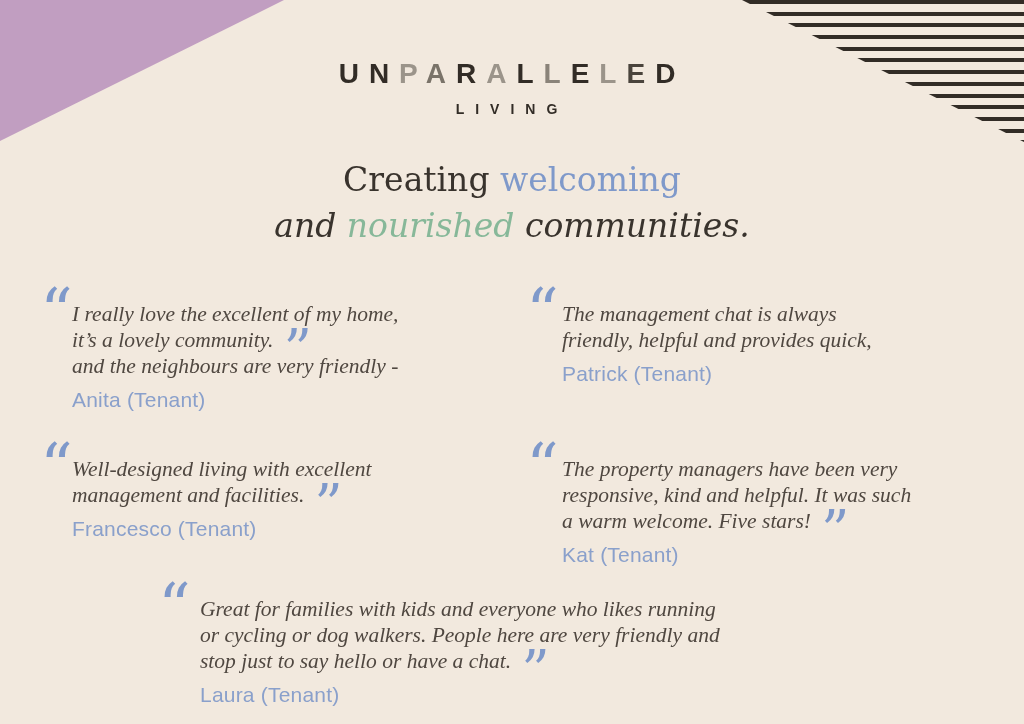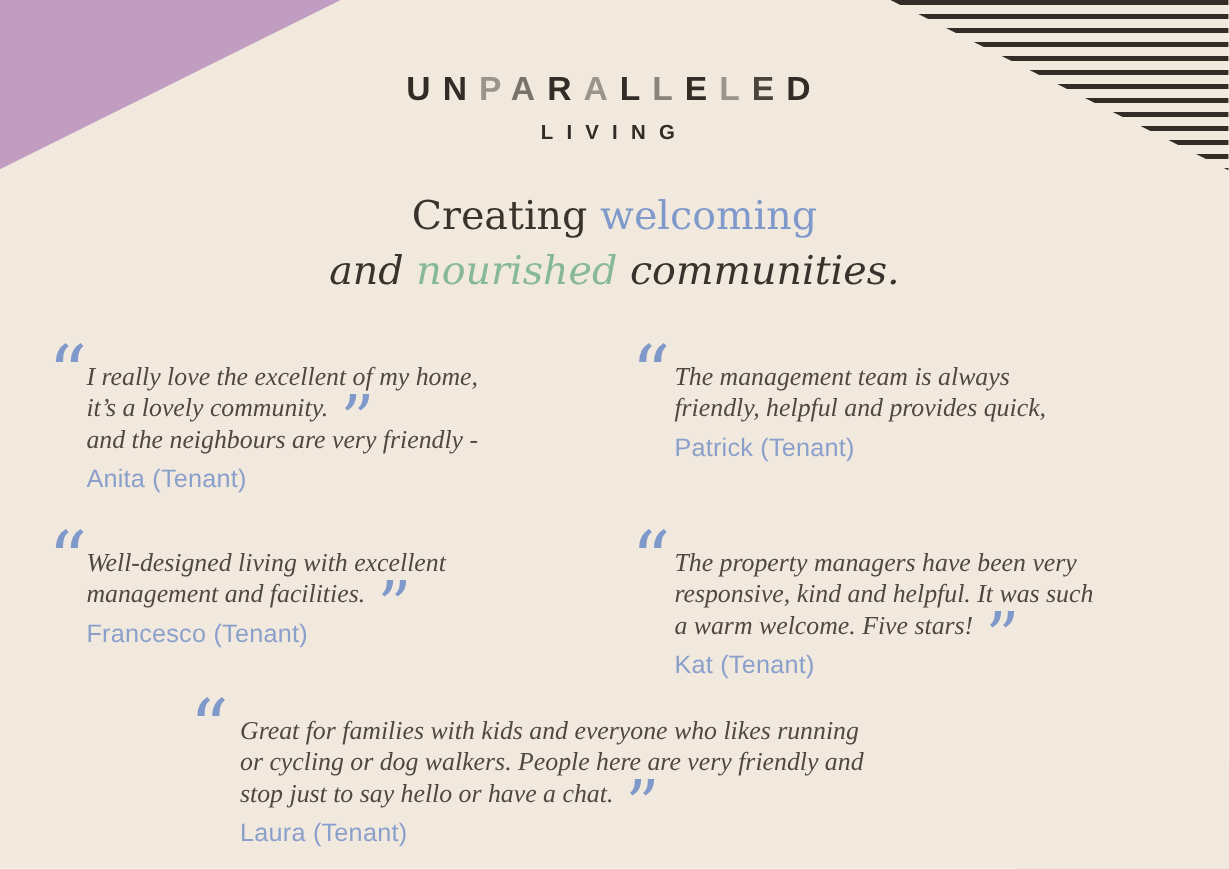--- a/index.html
+++ b/index.html
@@ -41,21 +41,21 @@
     font-family: "Liberation Sans", sans-serif;
     font-weight: bold;
     font-size: 28px;
     letter-spacing: 10px;
     color: var(--ink);
   }
   .logo-sub {
     margin-top: 11px;
     font-family: "Liberation Sans", sans-serif;
     font-weight: bold;
-    font-size: 17px;
+    font-size: 14px;
     letter-spacing: 11px;
     color: var(--ink);
   }
 
   
   .headline {
     position: absolute;
     left: 0; right: 0; top: 157px;
     text-align: center;
     font-family: "DejaVu Serif", serif;
@@ -141,21 +141,21 @@
       <div class="qline"><span>I really love the excellent of my home,</span></div>
       <div class="qline"><span>it’s a lovely community.</span><span class="cq">”</span></div>
       <div class="qline"><span>and the neighbours are very friendly -</span></div>
     </div>
     <div class="author">Anita (Tenant)</div>
   </div>
 
   <div class="quote q2">
     <span class="oq">“</span>
     <div class="qlines">
-      <div class="qline"><span>The management team is always</span></div>
+      <div class="qline"><span>The management chat is always</span></div>
       <div class="qline"><span>friendly, helpful and provides quick,</span></div>
     </div>
     <div class="author">Patrick (Tenant)</div>
   </div>
 
   <div class="quote q3">
     <span class="oq">“</span>
     <div class="qlines">
       <div class="qline"><span>Well-designed living with excellent</span></div>
       <div class="qline"><span>management and facilities.</span><span class="cq">”</span></div>

